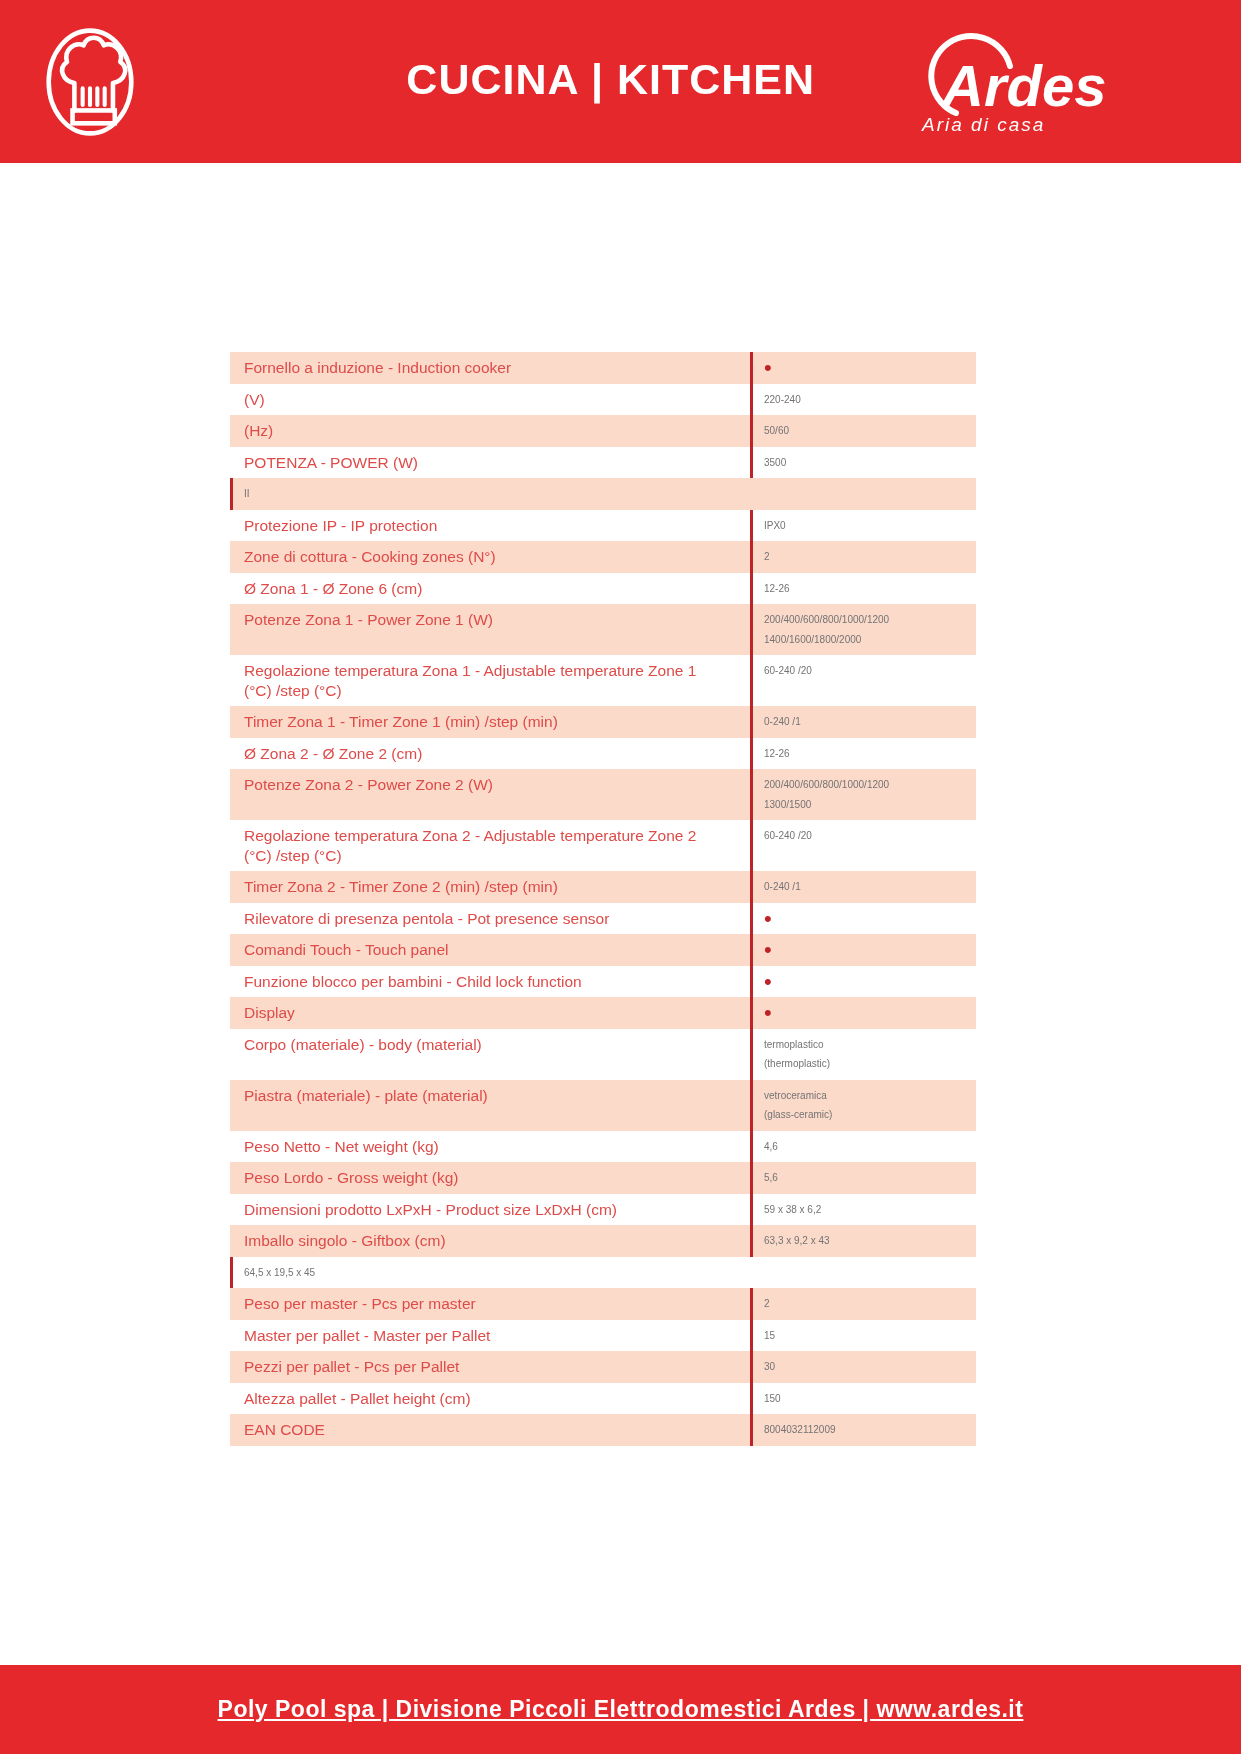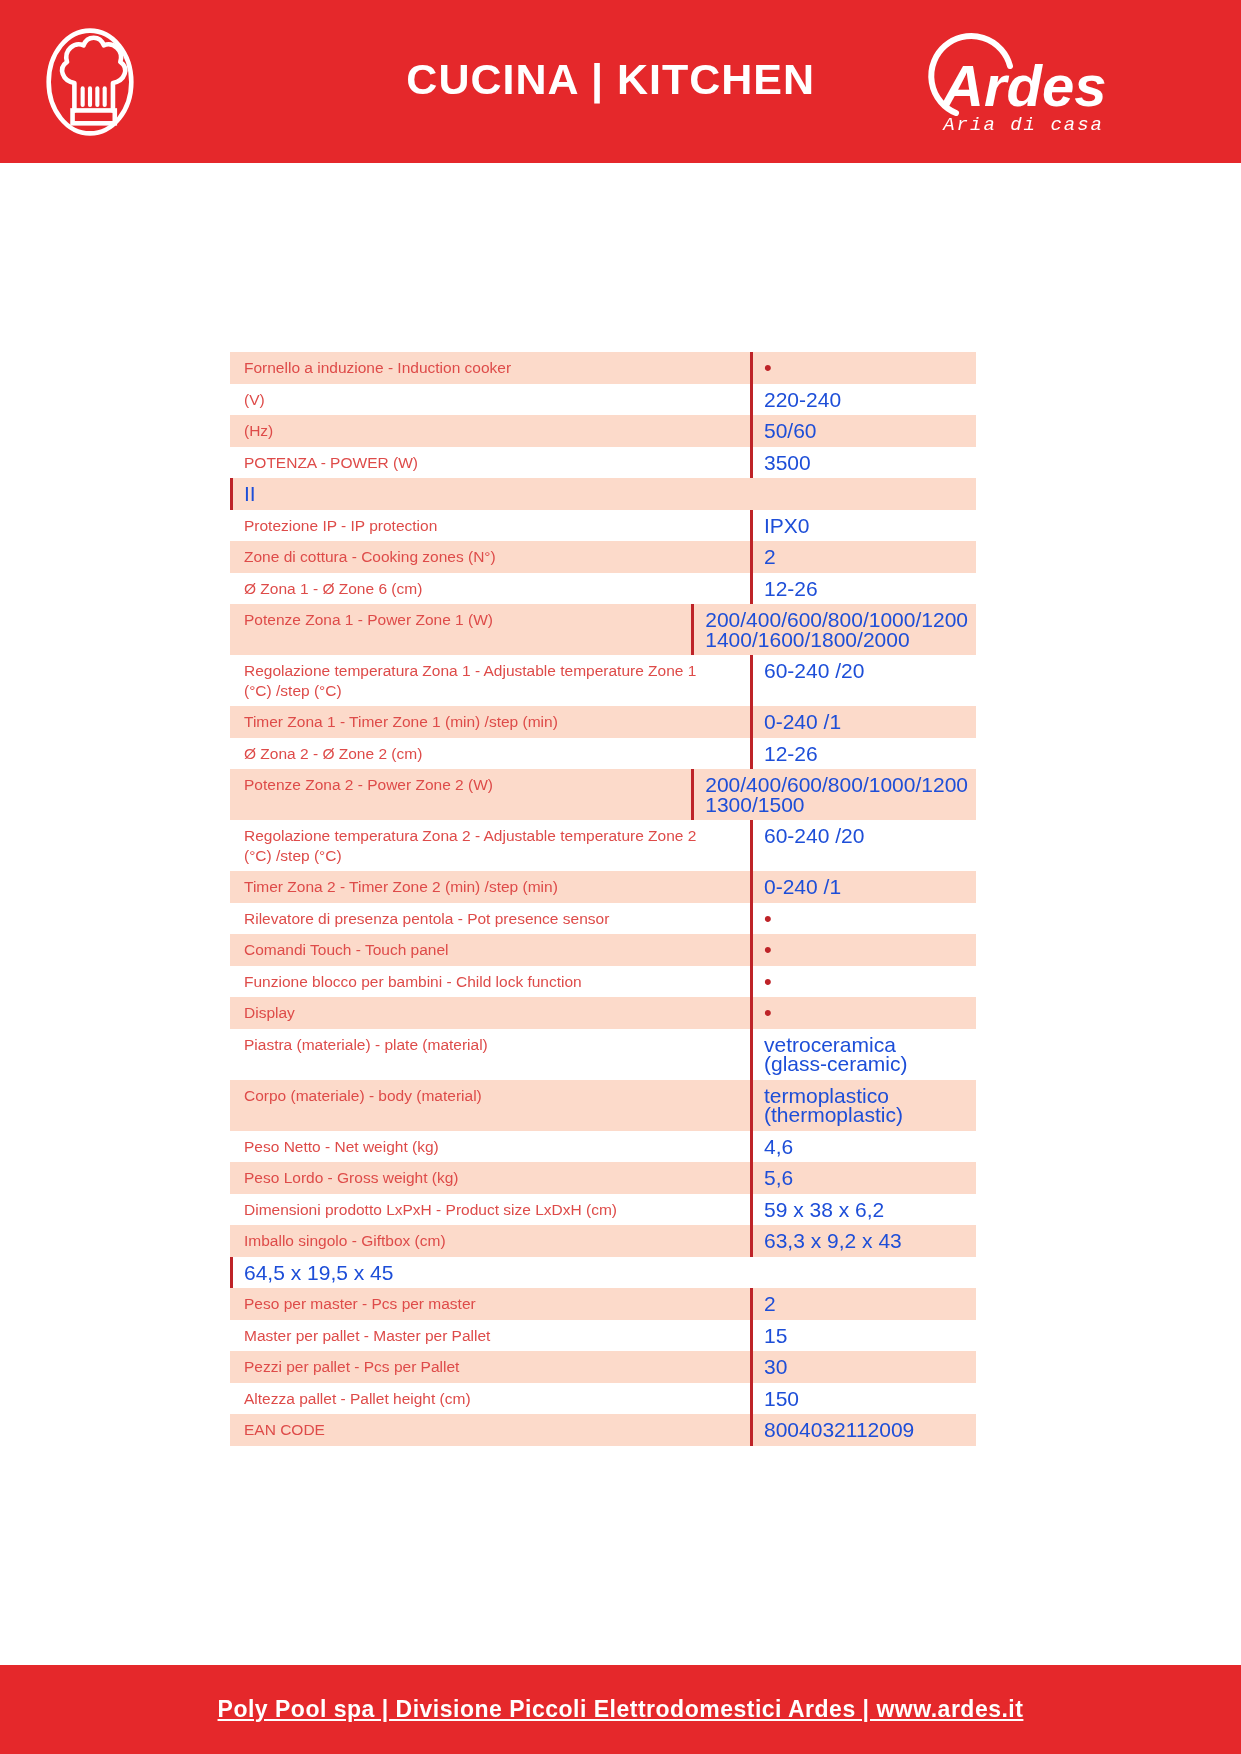--- a/index.html
+++ b/index.html
@@ -15,39 +15,39 @@
   }
   .hat-badge { position:absolute; left:44px; top:26px; width:92px; height:112px; }
   .page-title {
     position:absolute; top:54px; left:240px; width:575px;
     text-align:right; color:#ffffff; font-size:43px; font-weight:bold;
     letter-spacing:1px; line-height:50px; white-space:nowrap;
   }
   .brand-block { position:absolute; left:922px; top:24px; width:190px; height:122px; }
   .brand-svg { position:absolute; top:0; left:0; }
   .brand-tagline {
-    position:absolute; top:90px; left:0; width:182px; text-align:right;
+    position:absolute; top:90px; left:0; width:182px; 
     color:#ffffff; font-size:19px; font-style:italic; letter-spacing:2px;
-    font-weight:400; white-space:nowrap;font-family:Liberation Mono, monospace;
+    font-weight:400; white-space:nowrap;
   }
   
   .spec-table { position:absolute; left:230px; top:352px; width:746px; }
   .spec-row { display:flex; align-items:stretch; }
   .spec-row:nth-child(odd) { background:#FCDACA; }
   .spec-label {
     width:520px; box-sizing:border-box;
     padding:6px 30px 6px 14px;
     color:#DE4B49; font-size:15.5px; line-height:19.5px;
     white-space:pre-line;
   }
   .spec-value {
     flex:1; box-sizing:border-box;
     border-left:3px solid #BE2328;
     padding:6px 8px 6px 11px;
-    color:#1d4ed8; font-size:21px; line-height:19.5px;
+    color:#737373; font-size:10px; line-height:19.5px;
     white-space:pre-line;
   }
   .spec-value.dot {
     color:#BE2328; font-size:22px; line-height:19.5px;
   }
   
   .footer-band {
     position:absolute; left:0; top:1665px; width:1241px; height:89px;
     background:#E5282B; display:flex; align-items:center; justify-content:center;
   }
@@ -189,32 +189,32 @@
       <div class="spec-label">Funzione blocco per bambini - Child lock function</div>
       <div class="spec-value dot">•</div>
     </div>
 
     <div class="spec-row">
       <div class="spec-label">Display</div>
       <div class="spec-value dot">•</div>
     </div>
 
     <div class="spec-row">
+      <div class="spec-label">Corpo (materiale) - body (material)</div>
+      <div class="spec-value">termoplastico
+(thermoplastic)</div>
+    </div>
+
+    <div class="spec-row">
       <div class="spec-label">Piastra (materiale) - plate (material)</div>
       <div class="spec-value">vetroceramica
 (glass-ceramic)</div>
     </div>
 
     <div class="spec-row">
-      <div class="spec-label">Corpo (materiale) - body (material)</div>
-      <div class="spec-value">termoplastico
-(thermoplastic)</div>
-    </div>
-
-    <div class="spec-row">
       <div class="spec-label">Peso Netto - Net weight (kg)</div>
       <div class="spec-value">4,6</div>
     </div>
 
     <div class="spec-row">
       <div class="spec-label">Peso Lordo - Gross weight (kg)</div>
       <div class="spec-value">5,6</div>
     </div>
 
     <div class="spec-row">

